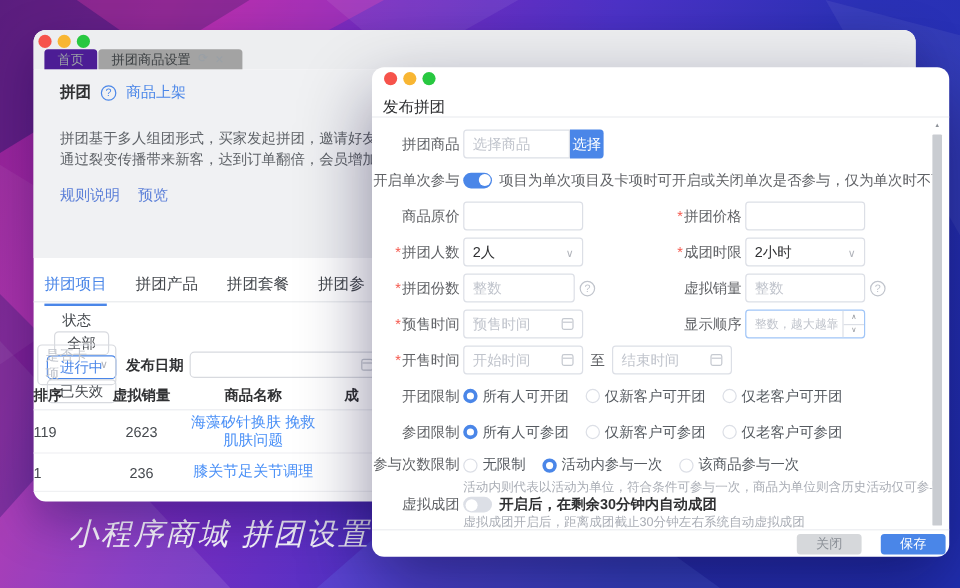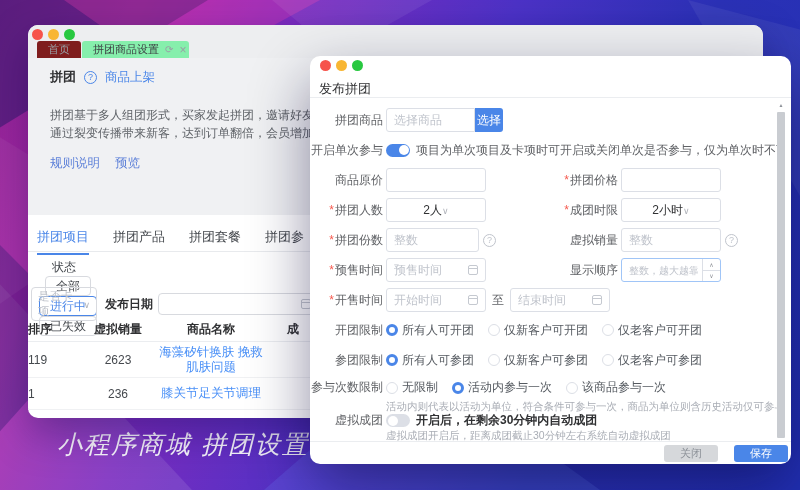--- a/index.html
+++ b/index.html
@@ -28,22 +28,22 @@
   .dot { width: 11px; height: 11px; border-radius: 50%; }
 
   
   .backwin { left: 28px; top: 25px; width: 735px; height: 393px;
     box-shadow: 0 16px 40px rgba(12,6,70,.35); }
   .chrome { position: absolute; top: 0; left: 0; right: 0; height: 33px; background: #edeef0;
     border-radius: 10px 10px 0 0; }
   .backwin .dots { left: 4px; top: 4px; }
   .btabs { position: absolute; left: 9px; bottom: 0; display: flex; align-items: flex-end; }
   .btab { height: 17px; padding: 0 11px; margin-right: 1px; display: flex; align-items: center;
-    font-size: 11px; color: #9aa0a6; background: #7f1d1d; border-radius: 3px 3px 0 0; white-space: nowrap; }
-  .btab.active { background: #86efac; color: #3c4043; padding-right: 3px; }
+    font-size: 11px; color: #9aa0a6; background: #4c1d95; border-radius: 3px 3px 0 0; white-space: nowrap; }
+  .btab.active { background: #a3a3a3; color: #3c4043; padding-right: 16px; }
   .ticon { margin-left: 6px; color: #9aa0a6; font-size: 10px; line-height: 1; }
   .i-refresh::before { content: "⟳"; }
   .i-close::before { content: "×"; font-size: 12px; }
 
   .gpanel { position: absolute; top: 33px; left: 0; right: 0; height: 157px; background: #f0f1f3; }
   .ghead { position: absolute; top: 43px; left: 22px; display: flex; align-items: center; gap: 8px; }
   .gtitle { font-size: 13px; font-weight: 700; color: #303133; }
   .i-q { width: 13px; height: 13px; border: 1px solid #4a86e8; border-radius: 50%; color: #4a86e8;
     font-size: 9px; display: flex; align-items: center; justify-content: center; }
   .i-q::before { content: "?"; }
@@ -108,21 +108,21 @@
 
   .inp { width: 100px; height: 24px; border: 1px solid #dcdfe6; border-radius: 3px; background: #fff;
     display: flex; align-items: center; padding: 0 7px; gap: 4px; }
   .inp input { border: 0; outline: 0; width: 100%; font-size: 12px; color: #303133; background: transparent;
     font-family: inherit; min-width: 0; }
   .inp input::placeholder { color: #c0c4cc; }
   .inp.w89 { width: 89px; border-radius: 3px 0 0 3px; }
   .selbtn { width: 28px; height: 24px; border: 0; background: #4a86e8; color: #fff; font-size: 12px;
     border-radius: 0 3px 3px 0; cursor: pointer; font-family: inherit; }
   .sel { width: 100px; height: 24px; border: 1px solid #dcdfe6; border-radius: 3px; background: #fff;
-    display: flex; align-items: center; justify-content: center; padding: 0 7px; color: #303133; }
+    display: flex; align-items: center; justify-content: space-between; padding: 0 7px; color: #303133; }
   .qmark { width: 13px; height: 13px; border: 1px solid #c0c4cc; border-radius: 50%; color: #c0c4cc;
     font-size: 9px; display: flex; align-items: center; justify-content: center; flex: none; }
   .qmark::before { content: "?"; }
   .inp.focus { border-color: #a0c5f7; padding-right: 0; }
   .inp.focus input { font-size: 10px; }
   .spin { width: 18px; height: 22px; border-left: 1px solid #dcdfe6; display: flex; flex-direction: column; flex: none; }
   .spin span { flex: 1; display: flex; align-items: center; justify-content: center; font-size: 6px; color: #909399; }
   .spin span:first-child { border-bottom: 1px solid #dcdfe6; }
   .i-up::before { content: "∧"; }
   .i-down::before { content: "∨"; }

